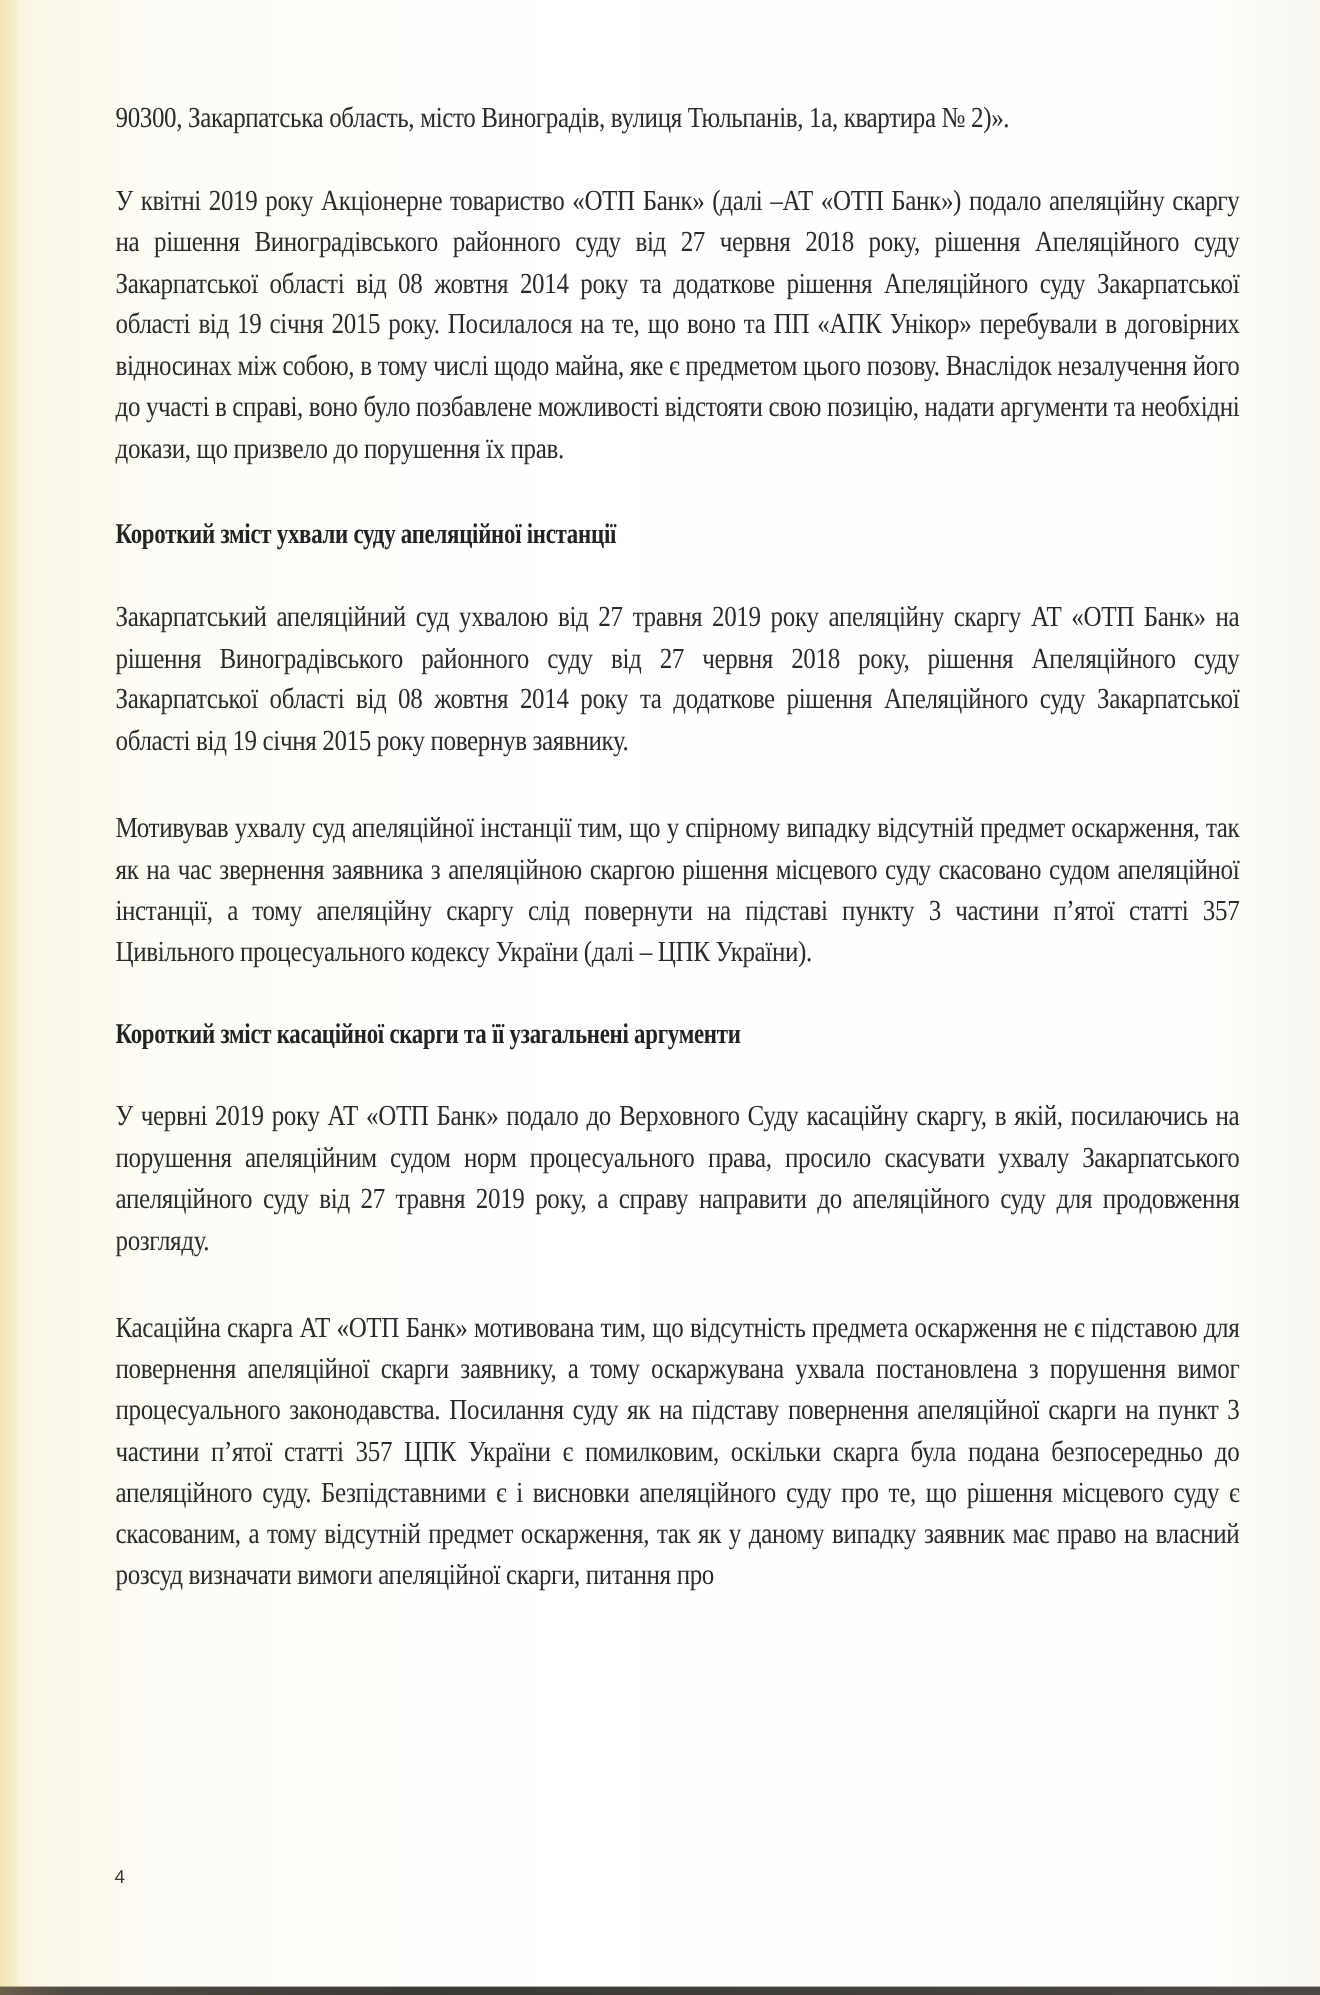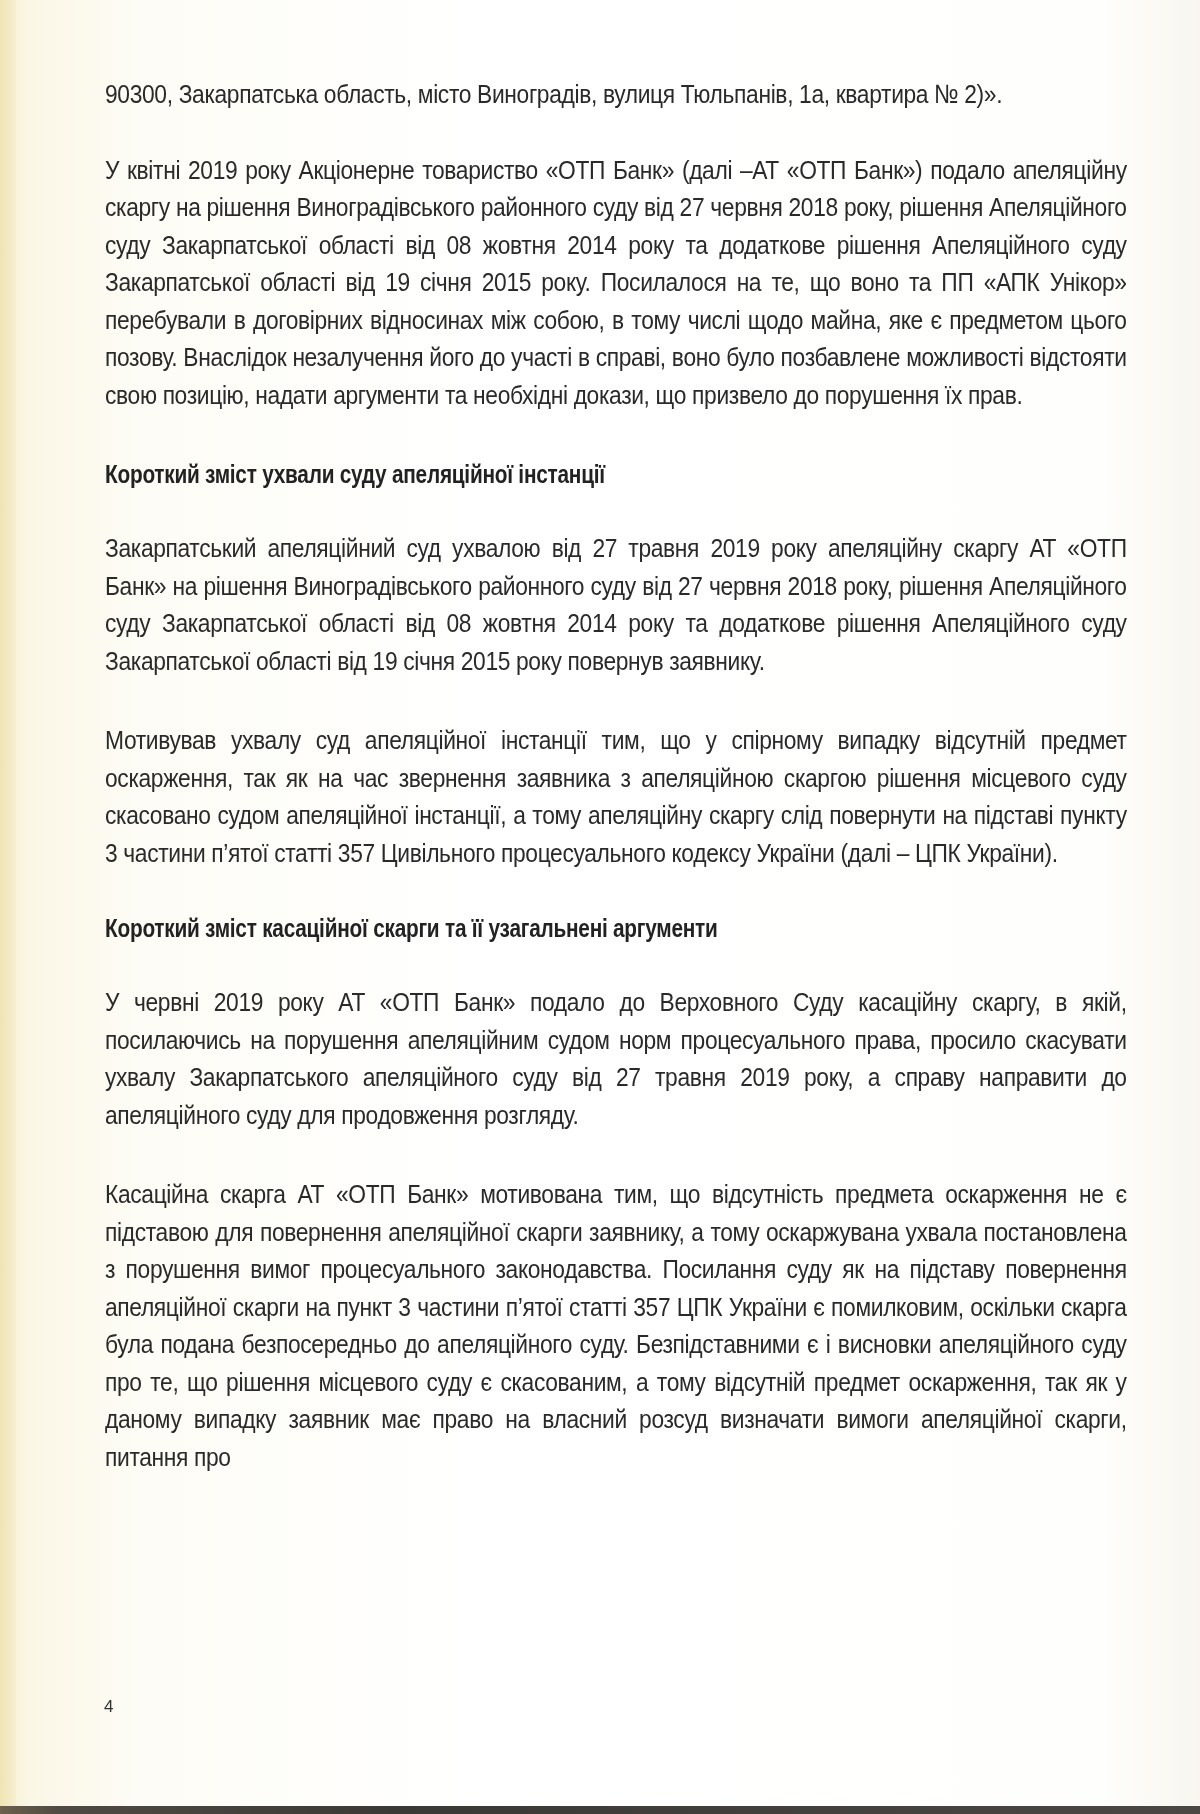--- a/index.html
+++ b/index.html
@@ -35,22 +35,23 @@
       position: absolute;
       left: 0;
       top: 1806px;
       width: 1200px;
       height: 8px;
       background: linear-gradient(90deg, #6d604d 0px, #4f4a43 60px, #3b3935 400px, #4a4744 1200px);
     }
     .content {
       position: absolute;
       left: 105px;
-      top: 76px;
+      top: 88px;
       width: 1022px;
+      font-family: Liberation Serif, serif;
     }
     .para {
       font-size: 26.5px;
       line-height: 37.5px;
       text-align: justify;
       margin: 0 0 42px 0;
       letter-spacing: -0.4px;
       transform: scaleX(0.86);
       transform-origin: left top;
       width: 1188px;

